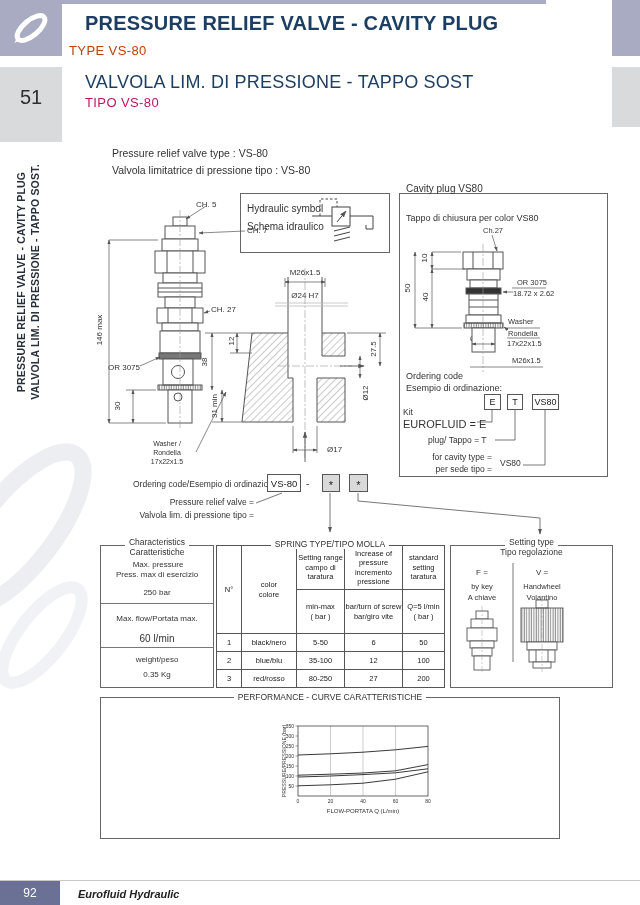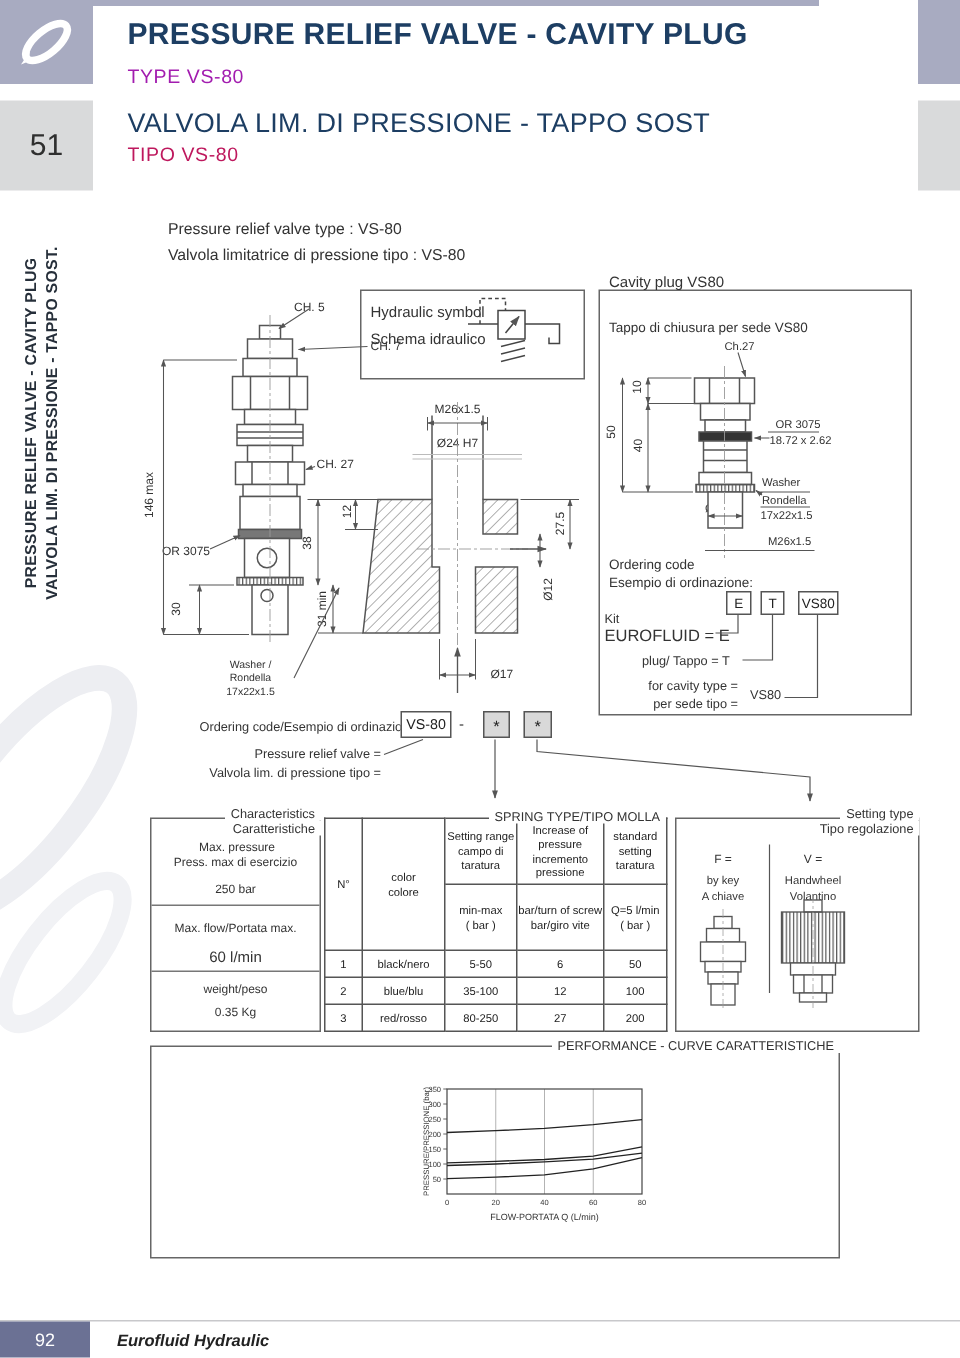--- a/index.html
+++ b/index.html
@@ -7,31 +7,31 @@
   body{position:relative;font-family:"Liberation Sans",sans-serif;background:#fff;color:#333;overflow:hidden}
   .abs{position:absolute}
   .lbl{position:absolute;font-size:8px;color:#333;white-space:nowrap;line-height:1.15}
   .vlbl{position:absolute;width:50px;height:10px;line-height:10px;text-align:center;
         transform:rotate(-90deg);font-size:8px;color:#333;white-space:nowrap}
   .ctr{text-align:center}
   .rgt{text-align:right}
   .band{position:absolute;background:#a8abc1}
   .grayblk{position:absolute;background:#d9dadb}
   .title-en{position:absolute;left:85px;top:12px;font-size:20px;font-weight:bold;color:#1d3e63;letter-spacing:.2px}
-  .sub-en{position:absolute;left:85px;top:43px;font-size:13px;color:#a21caf;letter-spacing:.4px}
+  .sub-en{position:absolute;left:69px;top:43px;font-size:13px;color:#c2410c;letter-spacing:.4px}
   .title-it{position:absolute;left:85px;top:72px;font-size:18px;font-weight:normal;color:#1d3e63;letter-spacing:.2px}
   .sub-it{position:absolute;left:85px;top:95px;font-size:13px;color:#be185d;letter-spacing:.4px}
-  .pagebox{position:absolute;left:0;top:67px;width:62px;height:60px;background:#d9dadb;
+  .pagebox{position:absolute;left:0;top:67px;width:62px;height:75px;background:#d9dadb;
            text-align:center;line-height:60px;font-size:20px;color:#2f2f2f}
   .sidebar{position:absolute;left:14px;top:428px;width:292px;transform:rotate(-90deg);
            transform-origin:0 0;text-align:center;font-weight:bold;color:#262f3a;font-size:10.5px;line-height:14px;letter-spacing:.2px}
   .obox{position:absolute;border:1px solid #666;background:transparent}
   .codebox{position:absolute;border:1px solid #555;background:#fff;text-align:center;font-size:9px;color:#222}
   .starbox{position:absolute;border:1px solid #555;background:#d9d9d9;text-align:center;font-size:11px;color:#222}
-  .legend{position:absolute;text-align:right;font-size:8.5px;color:#333;line-height:10px}
+  .legend{position:absolute;text-align:center;font-size:8.5px;color:#333;line-height:10px}
   .legend span{background:#fff;padding:0 4px;display:inline-block}
   .hr{position:absolute;height:1px;background:#777}
   table.spring{position:absolute;left:216px;top:545px;width:228px;height:143px;border-collapse:collapse;
                font-size:7.5px;color:#222;table-layout:fixed}
   table.spring th,table.spring td{border:1px solid #555;text-align:center;vertical-align:middle;
                font-weight:normal;padding:0;line-height:1.25}
   .footer-line{position:absolute;left:0;top:880px;width:640px;height:1px;background:#c8c8cb}
   .footer-box{position:absolute;left:0;top:881px;width:60px;height:24px;background:#6b7194;
               color:#fff;text-align:center;line-height:24px;font-size:12px}
   .brand{position:absolute;left:78px;top:888px;font-size:11px;font-style:italic;font-weight:bold;color:#222}
@@ -251,21 +251,21 @@
 <div class="vlbl" style="left:349px;top:344px">27.5</div>
 <div class="vlbl" style="left:341px;top:388px">Ø12</div>
 <div class="lbl" style="left:327px;top:445px">Ø17</div>
 
 <div class="obox" style="left:240px;top:193px;width:150px;height:60px"></div>
 <div class="lbl" style="left:247px;top:203px;font-size:10px">Hydraulic symbol</div>
 <div class="lbl" style="left:247px;top:221px;font-size:10px">Schema idraulico</div>
 
 <div class="obox" style="left:399px;top:193px;width:209px;height:284px"></div>
 <div class="lbl" style="left:406px;top:183px;font-size:10px">Cavity plug  VS80</div>
-<div class="lbl" style="left:406px;top:213px;font-size:9px">Tappo di chiusura per sede VS80</div>
+<div class="lbl" style="left:406px;top:213px;font-size:9px">Tappo di chiusura per color VS80</div>
 <div class="lbl" style="left:483px;top:227px;font-size:7.5px">Ch.27</div>
 <div class="vlbl" style="left:400px;top:253px">10</div>
 <div class="vlbl" style="left:383px;top:283px">50</div>
 <div class="vlbl" style="left:401px;top:292px">40</div>
 <div class="lbl" style="left:517px;top:279px;font-size:7.5px">OR 3075</div>
 <div class="lbl" style="left:513px;top:290px;font-size:7.5px">18.72 x 2.62</div>
 <div class="lbl" style="left:508px;top:318px;font-size:7.5px">Washer</div>
 <div class="lbl" style="left:508px;top:330px;font-size:7.5px">Rondella</div>
 <div class="lbl" style="left:507px;top:340px;font-size:7.5px">17x22x1.5</div>
 <div class="lbl" style="left:470px;top:335px;font-size:7.5px">Ø24</div>

